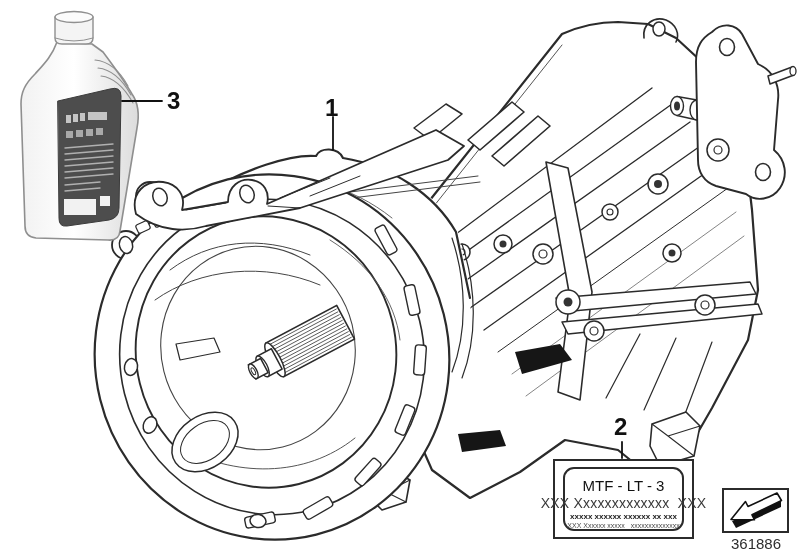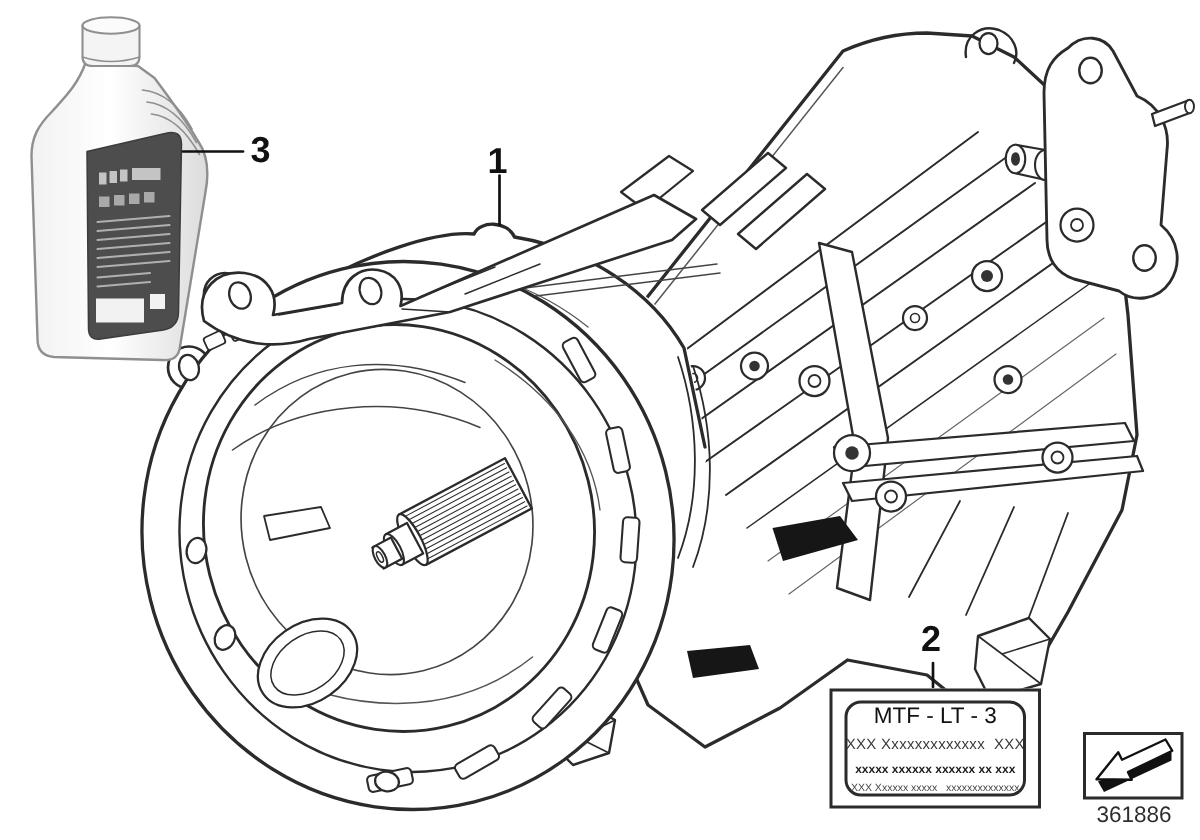--- a/index.html
+++ b/index.html
@@ -16,24 +16,24 @@
   .callout-2 { left:614px; top:415px; }
   .callout-3 { left:167px; top:89px; }
   .spec-box {
     position:absolute; left:553px; top:459px; width:141px; height:80px;
     border:2px solid #2b2b2b; background:#fff; box-sizing:border-box;
     display:flex; align-items:center; justify-content:center;
   }
   .spec-inner {
     width:121px; height:64px; border:2px solid #2b2b2b; border-radius:11px;
     box-sizing:border-box; display:flex; flex-direction:column;
-    align-items:center; justify-content:space-between; gap:1px; background:#fff;
+    align-items:center; justify-content:flex-end; gap:1px; background:#fff;
   }
   .spec-title { font-size:15px; color:#111; white-space:pre; }
-  .spec-l2 { font-size:10px; color:#3a3a3a; white-space:pre; letter-spacing:0.2px; }
+  .spec-l2 { font-size:14px; color:#3a3a3a; white-space:pre; letter-spacing:0.2px; }
   .spec-l3 { font-size:8px; font-weight:bold; color:#1c1c1c; white-space:pre; }
   .spec-l4 { font-size:7px; color:#4a4a4a; white-space:pre; }
   .arrow-box {
     position:absolute; left:722px; top:488px; width:67px; height:45px;
     border:2px solid #2b2b2b; box-sizing:border-box; background:#fff;
   }
   .part-number {
     position:absolute; left:710px; top:535px; width:92px; text-align:center;
     font-size:15px; color:#2e2e2e;
   }

